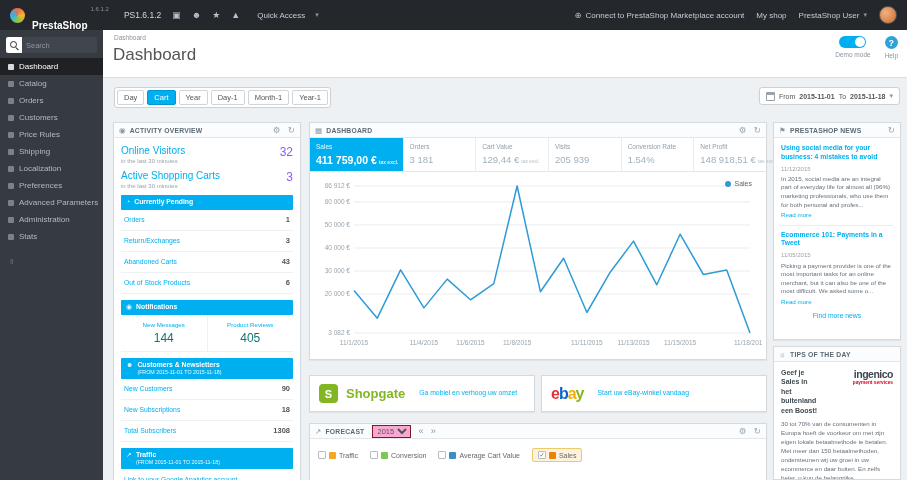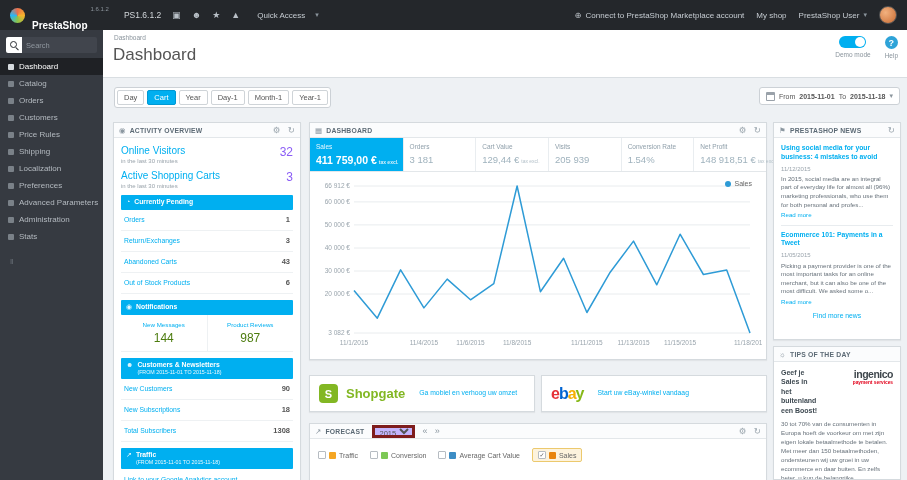--- a/index.html
+++ b/index.html
@@ -91,21 +91,21 @@
   .sec-bar .bic { font-size:7px; font-weight:normal; opacity:.9; }
   .t2 { display:block; font-size:5.3px; font-weight:normal; opacity:.92; }
   .r { display:flex; justify-content:space-between; align-items:center; padding:5.5px 3px;
        border-bottom:1px solid #eef1f3; font-size:6.8px; }
   .rl { color:#00aff0; cursor:pointer; }
   .rv { color:#555; font-size:7.5px; font-weight:bold; }
   .notif-cols { display:flex; text-align:center; border-bottom:1px solid #eef1f3; }
   .ncol { flex:1; padding:6px 2px; }
   .ncol + .ncol { border-left:1px solid #eef1f3; }
   .nlab { font-size:6.2px; color:#00aff0; }
-  .nval { font-size:12px; color:#4d7c0f; margin-top:3px; }
+  .nval { font-size:12px; color:#0f766e; margin-top:3px; }
   .ga-link { font-size:6.8px; color:#00aff0; padding:7px 3px 3px; display:block; cursor:pointer; }
 
   
   #dash { left:309px; top:122px; width:458px; height:238px; }
   .kpis { display:flex; border-bottom:1px solid #e3e7ea; }
   .kpi { flex:1; padding:5px 6px; border-right:1px solid #e9edf0; min-width:0; cursor:pointer; }
   .kpi:last-child { border-right:none; }
   .kl { font-size:6.5px; color:#90a0ab; }
   .kv { font-size:9.5px; color:#9fb2bd; margin-top:4px; white-space:nowrap; }
   .kn { font-size:5px; color:#b4c1c9; margin-left:2px; }
@@ -123,21 +123,21 @@
   #shopgate-promo { left:309px; top:375px; width:226px; height:37px; }
   #ebay-promo { left:541px; top:375px; width:226px; height:37px; }
   .sg-ic { width:19px; height:19px; background:#82b723; border-radius:4px; color:#fff; flex:none;
            font-weight:bold; font-size:11px; display:flex; align-items:center; justify-content:center; }
   .sg-name { color:#82b723; font-size:13px; font-weight:bold; }
   .promo-link { color:#00aff0; font-size:6.8px; line-height:1.3; margin-left:6px; cursor:pointer; }
   .ebay { font-size:16px; font-weight:bold; letter-spacing:-1px; }
 
   
   #forecast { left:309px; top:423px; width:458px; height:70px; }
-  .yr-select { font-size:7.5px; height:13px; border:3px solid #7f1d1d; background:#c4b5fd;
+  .yr-select { font-size:7.5px; height:13px; border:1px solid #7f1d1d; background:#f9a8d4;
                color:#555; font-family:inherit; margin-left:4px; }
   .pg { color:#8b97a0; font-size:9px; margin-left:3px; font-weight:normal; cursor:pointer; }
   .fc-body { padding:9px 8px; display:flex; align-items:center; gap:12px; }
   .lg-item { display:flex; align-items:center; gap:3px; font-size:7px; color:#666; cursor:pointer; }
   .lg-item.active { background:#fdf3dd; border:1px solid #ecc96d; border-radius:2px; padding:2px 5px; }
   .cb { width:8px; height:8px; border:1px solid #b6bcc2; background:#fff; border-radius:1px;
         font-size:6px; line-height:7px; text-align:center; color:#555; }
   .lg-box { width:7px; height:7px; border-radius:1px; background:#ccc; }
 
   
@@ -330,21 +330,21 @@
         <span class="bic">◉</span>
         <span>Notifications</span>
       </div>
       <div class="notif-cols">
         <div class="ncol">
           <div class="nlab">New Messages</div>
           <div class="nval">144</div>
         </div>
         <div class="ncol">
           <div class="nlab">Product Reviews</div>
-          <div class="nval">987</div>
+          <div class="nval">405</div>
         </div>
       </div>
 
       <div class="sec-bar">
         <span class="bic">☻</span>
         <span>
           <span>Customers &amp; Newsletters</span>
           <span class="t2">(FROM 2015-11-01 TO 2015-11-18)</span>
         </span>
       </div>

